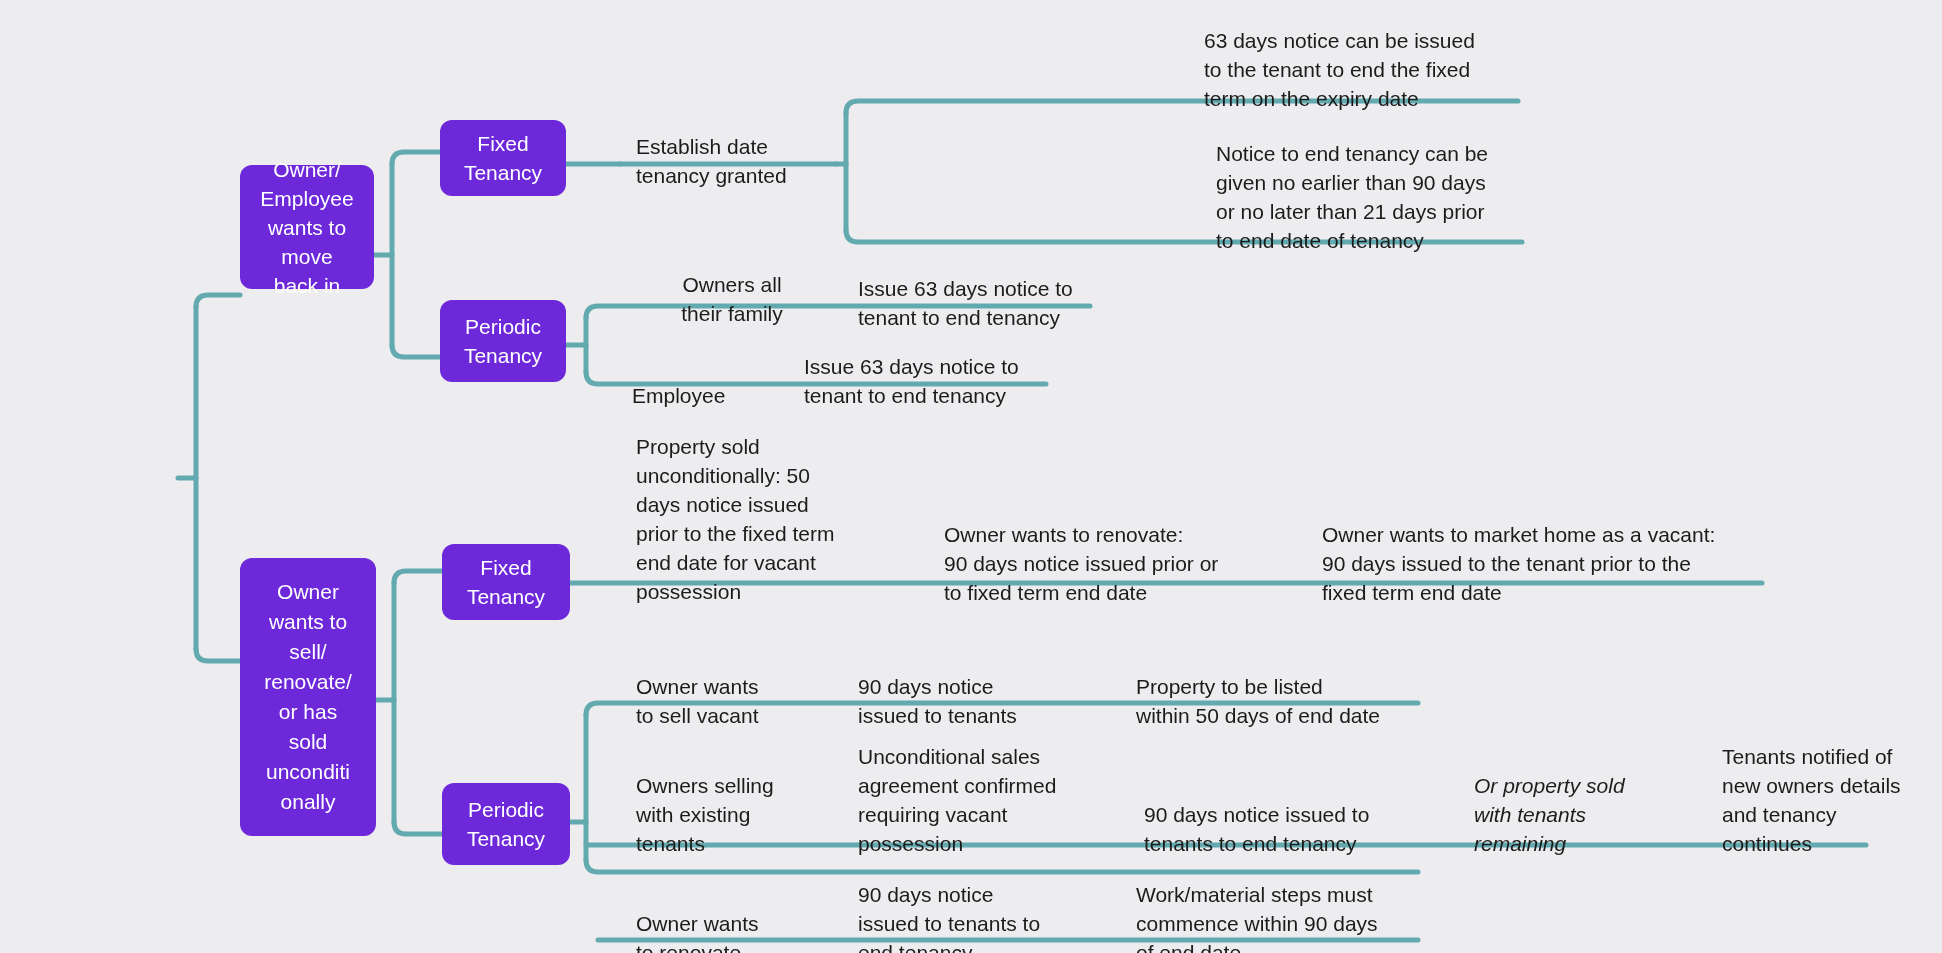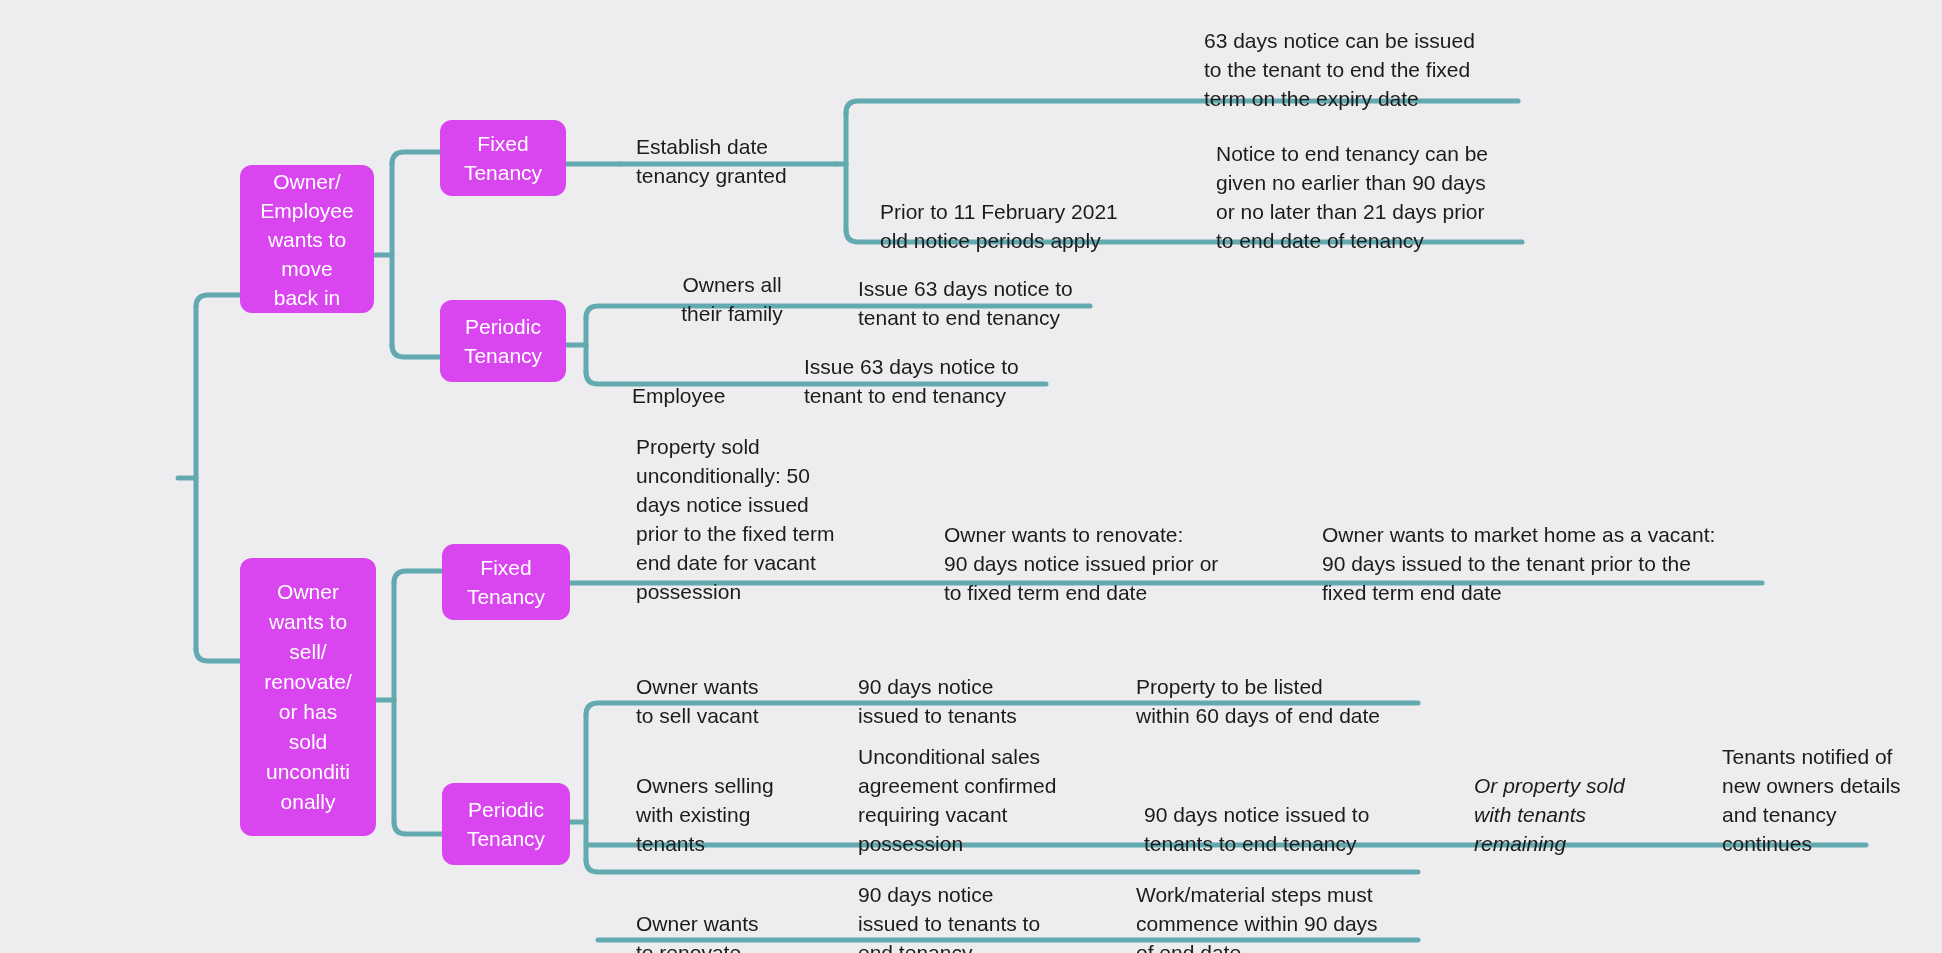--- a/index.html
+++ b/index.html
@@ -30,21 +30,21 @@
   }
   svg.links path, svg.links line {
     fill: none;
     stroke: #62aab0;
     stroke-width: 5;
     stroke-linecap: round;
     stroke-linejoin: round;
   }
   .node {
     position: absolute;
-    background: #d946ef;
+    background: #6d28d9;
     color: #ffffff;
     border-radius: 12px;
     box-sizing: border-box;
     display: flex;
     align-items: center;
     justify-content: center;
     text-align: center;
     font-size: 21px;
     line-height: 29px;
     padding: 10px 14px;
@@ -100,21 +100,21 @@
 
     <path d="M 570 822 L 586 822"></path>
     <path d="M 586 715 L 586 860"></path>
     <path d="M 586 715 Q 586 703 598 703 L 1418 703"></path>
     <path d="M 586 845 L 1866 845"></path>
     <path d="M 586 860 Q 586 872 598 872 L 1418 872"></path>
     <path d="M 598 940 L 1418 940"></path>
   </svg>
 
 
-  <div class="node" style="left:240px; top:165px; width:134px; height:148px; line-height:29px;">
+  <div class="node" style="left:240px; top:165px; width:134px; height:124px; line-height:29px;">
     <span>Owner/
 Employee
 wants to
 move
 back in</span>
   </div>
 
   <div class="node" style="left:440px; top:120px; width:126px; height:76px;">
     <span>Fixed
 Tenancy</span>
@@ -129,24 +129,20 @@
     <span>Establish date
 tenancy granted</span>
   </div>
 
   <div class="leaf" style="left:1204px; top:-3px; width:310px; text-align:left;">
     <span>63 days notice can be issued
 to the tenant to end the fixed
 term on the expiry date</span>
   </div>
 
-  <div class="leaf" style="left:880px; top:168px; width:270px; text-align:left;">
-    <span>Prior to 11 February 2021
-old notice periods apply</span>
-  </div>
   <div class="leaf" style="left:1216px; top:110px; width:312px; text-align:left;">
     <span>Notice to end tenancy can be
 given no earlier than 90 days
 or no later than 21 days prior
 to end date of tenancy</span>
   </div>
 
   <div class="leaf" style="left:632px; top:241px; width:200px; text-align:center;">
     <span>Owners all
 their family</span>
@@ -207,21 +203,21 @@
   <div class="leaf" style="left:636px; top:643px; width:200px; text-align:left;">
     <span>Owner wants
 to sell vacant</span>
   </div>
   <div class="leaf" style="left:858px; top:643px; width:220px; text-align:left;">
     <span>90 days notice
 issued to tenants</span>
   </div>
   <div class="leaf" style="left:1136px; top:643px; width:320px; text-align:left;">
     <span>Property to be listed
-within 60 days of end date</span>
+within 50 days of end date</span>
   </div>
 
   <div class="leaf" style="left:636px; top:742px; width:210px; text-align:left;">
     <span>Owners selling
 with existing
 tenants</span>
   </div>
   <div class="leaf" style="left:858px; top:713px; width:250px; text-align:left;">
     <span>Unconditional sales
 agreement confirmed

